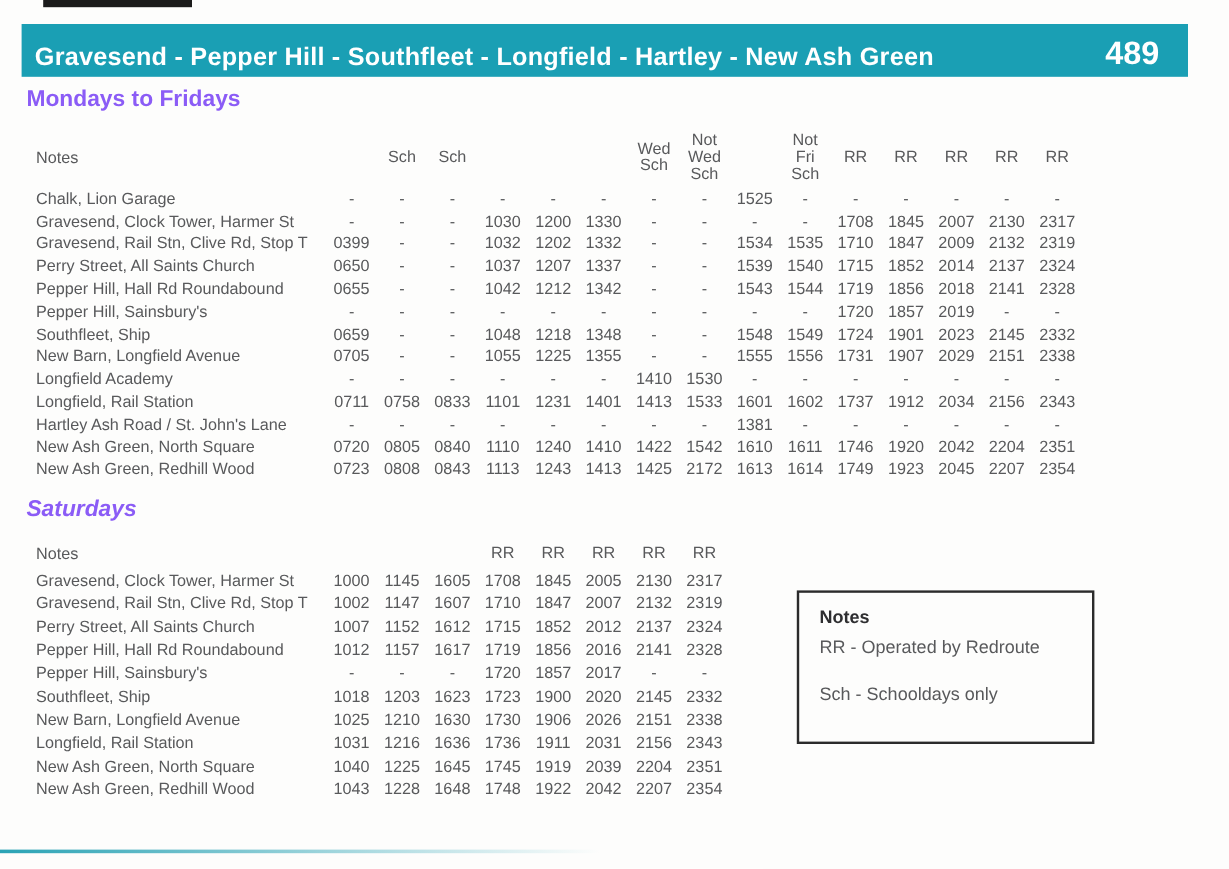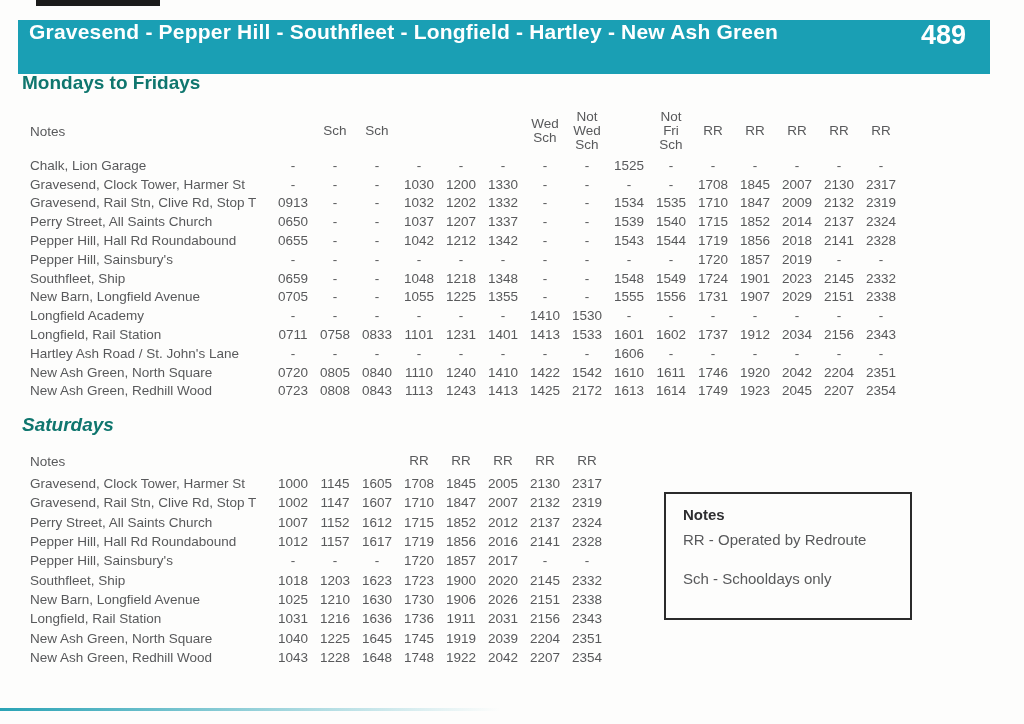--- a/index.html
+++ b/index.html
@@ -22,44 +22,44 @@
   .bottom-artifact {
     position: absolute;
     left: 0; top: 708px;
     width: 500px; height: 3px;
     background: linear-gradient(to right, #2aa3b5, rgba(42,163,181,0));
   }
   
   .route-banner {
     position: absolute;
     left: 18px; top: 20px;
-    width: 972px; height: 54px;
+    width: 972px; height: 44px;
     background: #1a9fb4;
     color: #ffffff;
     display: flex;
-    align-items: flex-start;
+    align-items: flex-end;
     padding: 0 24px 4px 11px;
   }
   .route-title {
     font-size: 21px;
     font-weight: bold;
     letter-spacing: 0.2px;
     flex: 1;
   }
   .route-number {
     font-size: 27px;
     font-weight: bold;
   }
   
   .section-title {
     position: absolute;
     left: 22px;
     font-size: 19px;
     font-weight: bold;
-    color: #0f766e;
+    color: #8b5cf6;
   }
   #weekday-title { top: 72px; }
   #saturday-title { top: 414px; font-style: italic; }
   
   table.tt {
     position: absolute;
     border-collapse: collapse;
     table-layout: fixed;
     color: #58595b;
   }
@@ -197,21 +197,21 @@
           <td class="time">-</td>
           <td class="time">-</td>
           <td class="time">1708</td>
           <td class="time">1845</td>
           <td class="time">2007</td>
           <td class="time">2130</td>
           <td class="time">2317</td>
         </tr>
         <tr>
           <td class="stop">Gravesend, Rail Stn, Clive Rd, Stop T</td>
-          <td class="time">0913</td>
+          <td class="time">0399</td>
           <td class="time">-</td>
           <td class="time">-</td>
           <td class="time">1032</td>
           <td class="time">1202</td>
           <td class="time">1332</td>
           <td class="time">-</td>
           <td class="time">-</td>
           <td class="time">1534</td>
           <td class="time">1535</td>
           <td class="time">1710</td>
@@ -349,21 +349,21 @@
         <tr>
           <td class="stop">Hartley Ash Road / St. John's Lane</td>
           <td class="time">-</td>
           <td class="time">-</td>
           <td class="time">-</td>
           <td class="time">-</td>
           <td class="time">-</td>
           <td class="time">-</td>
           <td class="time">-</td>
           <td class="time">-</td>
-          <td class="time">1606</td>
+          <td class="time">1381</td>
           <td class="time">-</td>
           <td class="time">-</td>
           <td class="time">-</td>
           <td class="time">-</td>
           <td class="time">-</td>
           <td class="time">-</td>
         </tr>
         <tr>
           <td class="stop">New Ash Green, North Square</td>
           <td class="time">0720</td>

